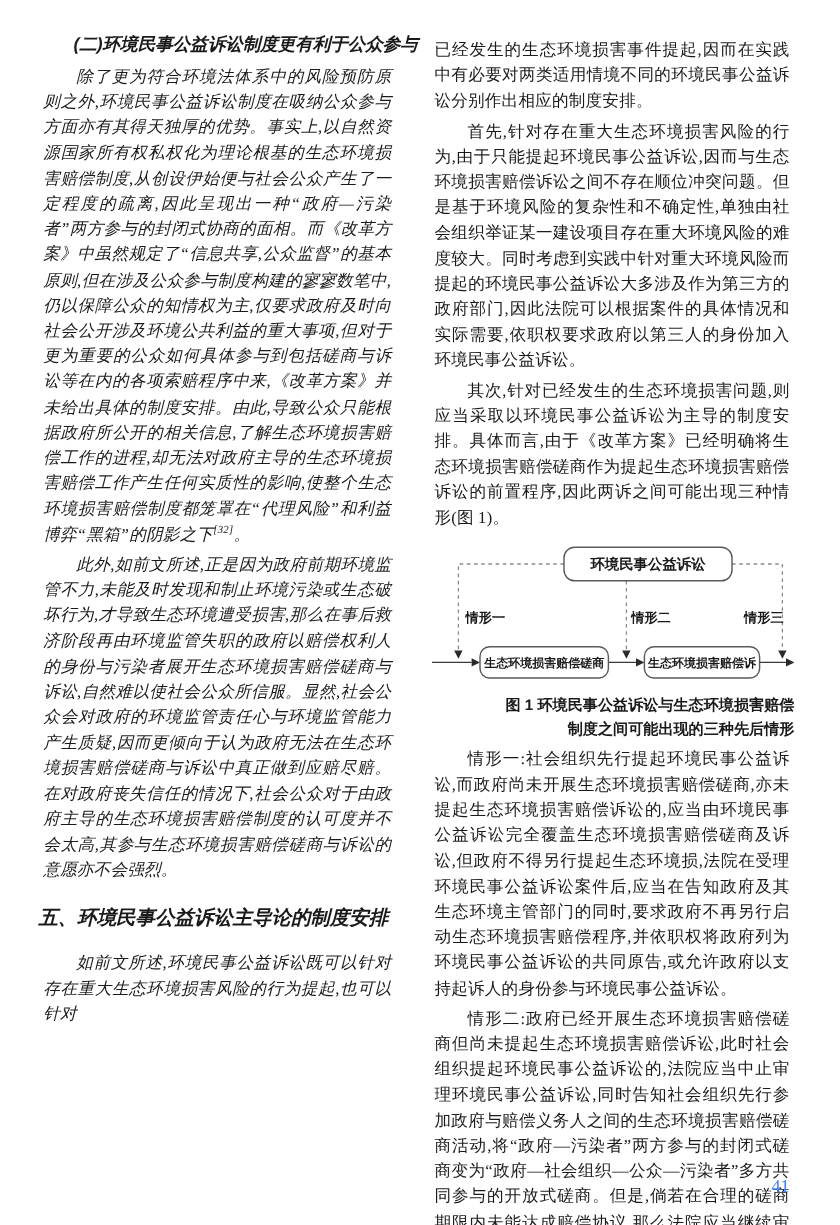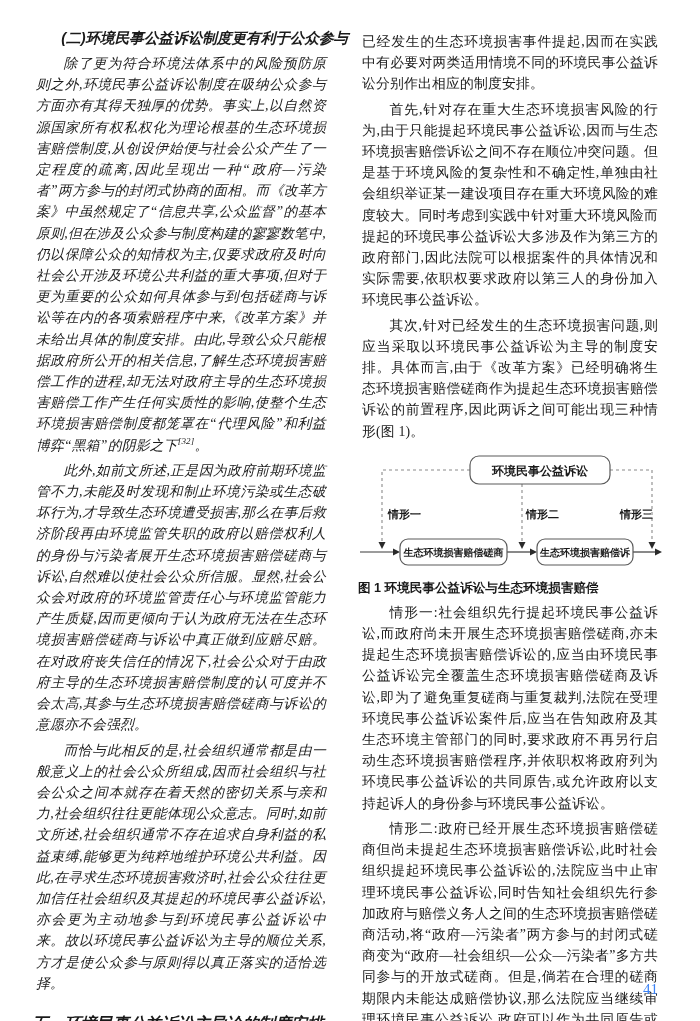--- a/index.html
+++ b/index.html
@@ -39,21 +39,21 @@
     font-size:9px;vertical-align:super;line-height:0;
   }
   .figure{
     margin:10px 0 2px 0;
   }
   .figure svg{display:block;}
   .fig-caption{
     margin:2px 0 2px 0;
     font-family:"Liberation Sans","DejaVu Sans",sans-serif;
     font-size:12.6px;font-weight:bold;line-height:20px;
-    text-align:left;
+    text-align:right;
   }
   .page-number{
     position:absolute;right:42px;top:981px;
     font-size:15px;color:#3b82f6;
   }
   
   .dash{fill:none;stroke:#8a8a8a;stroke-width:1.1;stroke-dasharray:3 3;}
   .flow{fill:none;stroke:#3a3a3a;stroke-width:1.2;}
   .arrow{fill:#2a2a2a;stroke:none;}
   .nodebox{fill:#ffffff;stroke:#5a5a5a;stroke-width:1.2;}
@@ -68,21 +68,20 @@
 </style>
 </head>
 <body>
 
 <div class="page">
 
   <div class="col col-left">
     <h3 class="sub-heading">(二)环境民事公益诉讼制度更有利于公众参与</h3>
     <p class="body-para"><span>除了更为符合环境法体系中的风险预防原则之外,环境民事公益诉讼制度在吸纳公众参与方面亦有其得天独厚的优势。事实上,以自然资源国家所有权私权化为理论根基的生态环境损害赔偿制度,从创设伊始便与社会公众产生了一定程度的疏离,因此呈现出一种“政府—污染者”两方参与的封闭式协商的面相。而《改革方案》中虽然规定了“信息共享,公众监督”的基本原则,但在涉及公众参与制度构建的寥寥数笔中,仍以保障公众的知情权为主,仅要求政府及时向社会公开涉及环境公共利益的重大事项,但对于更为重要的公众如何具体参与到包括磋商与诉讼等在内的各项索赔程序中来,《改革方案》并未给出具体的制度安排。由此,导致公众只能根据政府所公开的相关信息,了解生态环境损害赔偿工作的进程,却无法对政府主导的生态环境损害赔偿工作产生任何实质性的影响,使整个生态环境损害赔偿制度都笼罩在“代理风险”和利益博弈“黑箱”的阴影之下</span><sup class="fnref">[32]</sup><span>。</span></p>
     <p class="body-para">此外,如前文所述,正是因为政府前期环境监管不力,未能及时发现和制止环境污染或生态破坏行为,才导致生态环境遭受损害,那么在事后救济阶段再由环境监管失职的政府以赔偿权利人的身份与污染者展开生态环境损害赔偿磋商与诉讼,自然难以使社会公众所信服。显然,社会公众会对政府的环境监管责任心与环境监管能力产生质疑,因而更倾向于认为政府无法在生态环境损害赔偿磋商与诉讼中真正做到应赔尽赔。在对政府丧失信任的情况下,社会公众对于由政府主导的生态环境损害赔偿制度的认可度并不会太高,其参与生态环境损害赔偿磋商与诉讼的意愿亦不会强烈。</p>
-    <p class="body-para">而恰与此相反的是,社会组织通常都是由一般意义上的社会公众所组成,因而社会组织与社会公众之间本就存在着天然的密切关系与亲和力,社会组织往往更能体现公众意志。同时,如前文所述,社会组织通常不存在追求自身利益的私益束缚,能够更为纯粹地维护环境公共利益。因此,在寻求生态环境损害救济时,社会公众往往更加信任社会组织及其提起的环境民事公益诉讼,亦会更为主动地参与到环境民事公益诉讼中来。故以环境民事公益诉讼为主导的顺位关系,方才是使公众参与原则得以真正落实的适恰选择。</p>
     <h2 class="section-heading">五、环境民事公益诉讼主导论的制度安排</h2>
     <p class="body-para">如前文所述,环境民事公益诉讼既可以针对存在重大生态环境损害风险的行为提起,也可以针对</p>
   </div>
 
   <div class="col col-right">
     <p class="body-para no-indent">已经发生的生态环境损害事件提起,因而在实践中有必要对两类适用情境不同的环境民事公益诉讼分别作出相应的制度安排。</p>
     <p class="body-para">首先,针对存在重大生态环境损害风险的行为,由于只能提起环境民事公益诉讼,因而与生态环境损害赔偿诉讼之间不存在顺位冲突问题。但是基于环境风险的复杂性和不确定性,单独由社会组织举证某一建设项目存在重大环境风险的难度较大。同时考虑到实践中针对重大环境风险而提起的环境民事公益诉讼大多涉及作为第三方的政府部门,因此法院可以根据案件的具体情况和实际需要,依职权要求政府以第三人的身份加入环境民事公益诉讼。</p>
     <p class="body-para">其次,针对已经发生的生态环境损害问题,则应当采取以环境民事公益诉讼为主导的制度安排。具体而言,由于《改革方案》已经明确将生态环境损害赔偿磋商作为提起生态环境损害赔偿诉讼的前置程序,因此两诉之间可能出现三种情形(图 1)。</p>
 
     <div class="figure">
@@ -112,21 +111,22 @@
         <text class="nodetext" x="227" y="104" font-size="10" text-anchor="middle">生态环境损害赔偿诉</text>
 
         <text class="caselabel" x="30" y="66">情形一</text>
         <text class="caselabel" x="168" y="66">情形二</text>
         <text class="caselabel" x="262" y="66">情形三</text>
       </svg>
     </div>
 
     <div class="fig-caption">
       <div>图 1  环境民事公益诉讼与生态环境损害赔偿</div>
+      <div>制度之间可能出现的三种先后情形</div>
     </div>
 
-    <p class="body-para">情形一:社会组织先行提起环境民事公益诉讼,而政府尚未开展生态环境损害赔偿磋商,亦未提起生态环境损害赔偿诉讼的,应当由环境民事公益诉讼完全覆盖生态环境损害赔偿磋商及诉讼,即为了避免重复磋商与重复裁判,法院在受理环境民事公益诉讼案件后,应当在告知政府及其生态环境主管部门的同时,要求政府不再另行启动生态环境损害赔偿程序,并依职权将政府列为环境民事公益诉讼的共同原告,或允许政府以支持起诉人的身份参与环境民事公益诉讼。</p>
+    <p class="body-para">情形一:社会组织先行提起环境民事公益诉讼,而政府尚未开展生态环境损害赔偿磋商,亦未提起生态环境损害赔偿诉讼的,应当由环境民事公益诉讼完全覆盖生态环境损害赔偿磋商及诉讼,但政府不得另行提起生态环境损,法院在受理环境民事公益诉讼案件后,应当在告知政府及其生态环境主管部门的同时,要求政府不再另行启动生态环境损害赔偿程序,并依职权将政府列为环境民事公益诉讼的共同原告,或允许政府以支持起诉人的身份参与环境民事公益诉讼。</p>
     <p class="body-para">情形二:政府已经开展生态环境损害赔偿磋商但尚未提起生态环境损害赔偿诉讼,此时社会组织提起环境民事公益诉讼的,法院应当中止审理环境民事公益诉讼,同时告知社会组织先行参加政府与赔偿义务人之间的生态环境损害赔偿磋商活动,将“政府—污染者”两方参与的封闭式磋商变为“政府—社会组织—公众—污染者”多方共同参与的开放式磋商。但是,倘若在合理的磋商期限内未能达成赔偿协议,那么法院应当继续审理环境民事公益诉讼,政府可以作为共同原告或支持起诉人参与环境民事公益诉讼,但政府不得另行提起生态环境损</p>
   </div>
 
   <div class="page-number">41</div>
 
 </div>
 
 </body></html>

